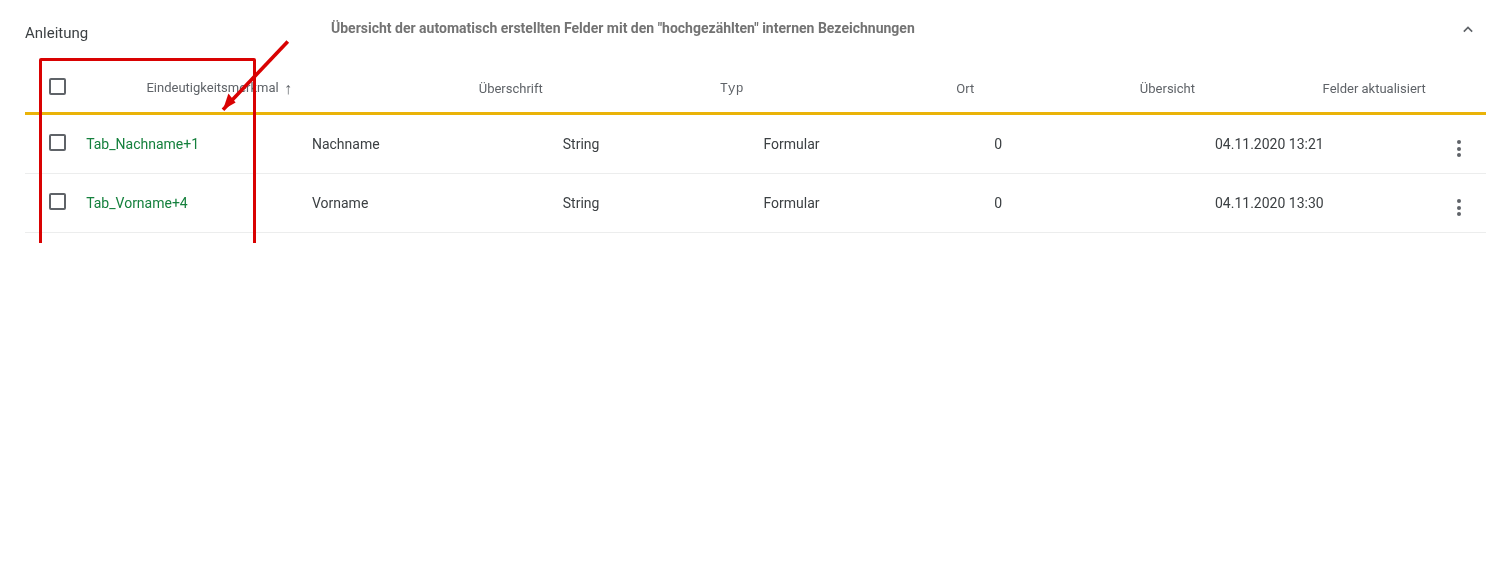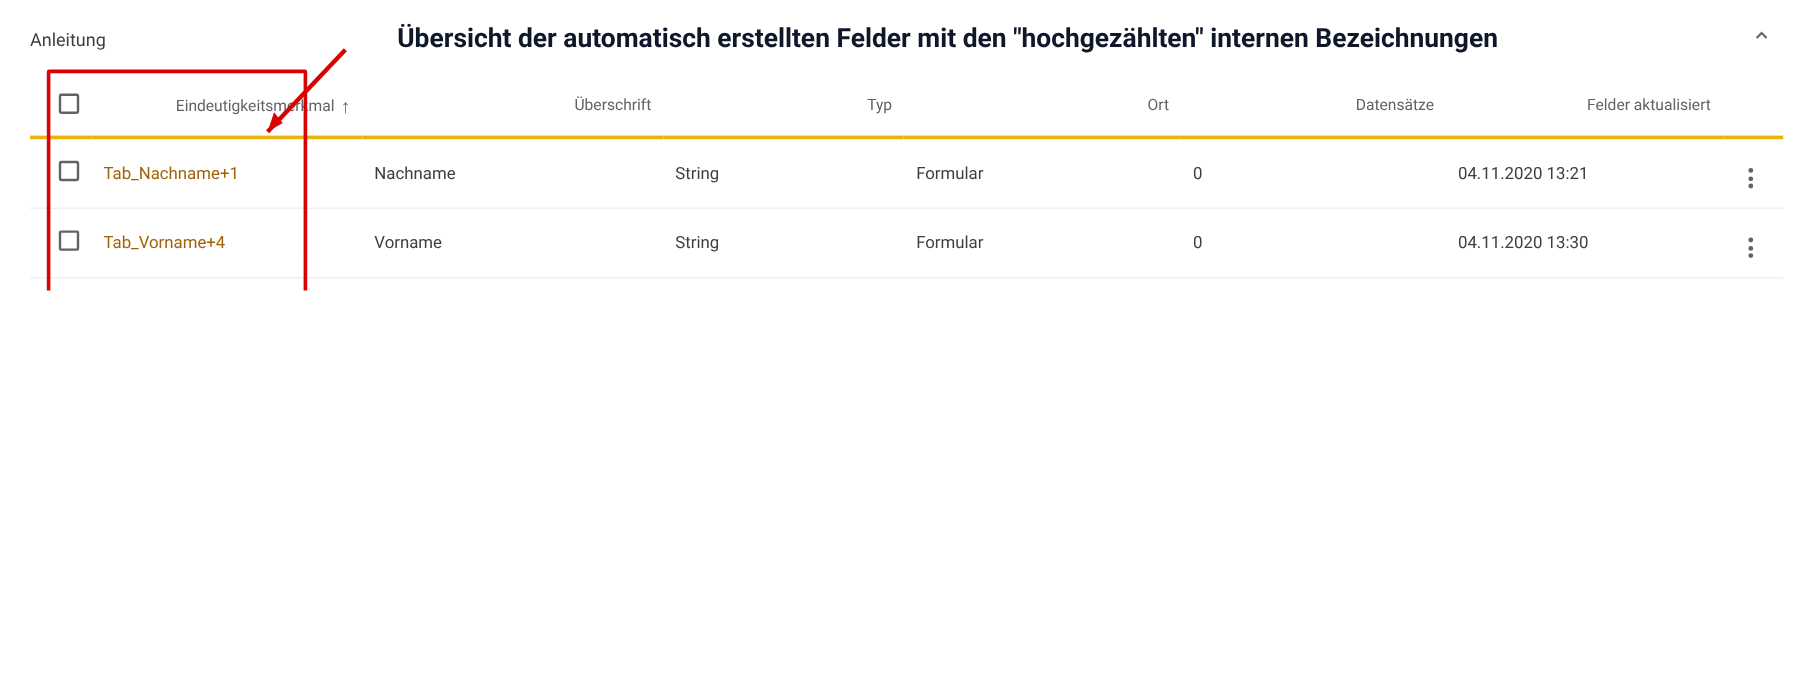--- a/index.html
+++ b/index.html
@@ -7,23 +7,23 @@
       font-family: Roboto, Arial, sans-serif;
       background: #fff;
       color: #202124;
       font-size: 14px;
       width: 1511px;
     }
     .container { padding: 20px 25px 10px 25px; position: relative; }
     .header-row { display: flex; align-items: flex-start; margin-bottom: 18px; position: relative; }
     .title-label { font-size: 15px; color: #3c4043; margin-right: 19px; padding-top: 4px; }
     .annotation {
-      color: #0f172a;
+      color: #737373;
       font-weight: 700;
-      font-size: 22px;
+      font-size: 14px;
       position: absolute;
       left: 306px;
       top: 0;
     }
     .collapse-arrow { position: absolute; right: 8px; top: 0; color: #5f6368; cursor: pointer; }
     .highlight-box {
       position: absolute;
       left: 39px; top: 58px;
       width: 217px; height: 478px;
       border: 3px solid #d90202;
@@ -39,34 +39,34 @@
     }
     .table { width: 100%; border-collapse: collapse; margin-top: 22px; }
     .table thead th {
       color: #5f6368; font-weight: 400; font-size: 13px;
       text-align: right; padding: 14px 10px;
       border-bottom: 3px solid #eab308;
     }
     .table thead th.col-check { width: 50px; padding-left: 24px; }
     .table thead th.col-id { width: 225px; }
     .table thead th.col-head { width: 250px; }
-    .table thead th.col-type { width: 200px; }
+    .table thead th.col-type { width: 200px; font-family: Liberation Mono, monospace; }
     .table thead th.col-loc { width: 230px; }
     .table thead th.col-rec { width: 220px; }
     .table thead th.col-upd { width: 230px; }
     .table thead th.col-menu { width: 50px; }
     .sort-arrow { display: inline-block; margin-left: 2px; font-size: 16px; color:#5f6368; vertical-align: middle; }
     .table tbody td {
       padding: 16px 10px;
       border-bottom: 1px solid #eceded;
       color: #3c4043;
       font-size: 14px;
     }
     .table tbody td.col-check { padding-left: 24px; }
-    .table tbody td.col-id { color: #a16207; }
+    .table tbody td.col-id { color: #15803d; }
     .chk {
       width: 17px; height: 17px;
       border: 2px solid #5f6368;
       border-radius: 2px;
       display: inline-block;
       background: #fff;
       cursor: pointer;
     }
     .row-menu { text-align: right; padding-right: 25px !important; color: #5f6368; cursor: pointer; }
     .dots { display: inline-flex; flex-direction: column; gap: 2.5px; }
@@ -100,21 +100,21 @@
         <th class="col-check">
           <span class="chk"></span>
         </th>
         <th class="col-id">
           <span>Eindeutigkeitsmerkmal</span>
           <span class="sort-arrow">↑</span>
         </th>
         <th class="col-head">Überschrift</th>
         <th class="col-type">Typ</th>
         <th class="col-loc">Ort</th>
-        <th class="col-rec">Datensätze</th>
+        <th class="col-rec">Übersicht</th>
         <th class="col-upd">Felder aktualisiert</th>
         <th class="col-menu"></th>
       </tr>
     </thead>
     <tbody id="tbody">
         <tr>
     <td class="col-check"><span class="chk"></span></td>
     <td class="col-id">Tab_Nachname+1</td>
     <td>Nachname</td>
     <td>String</td>

